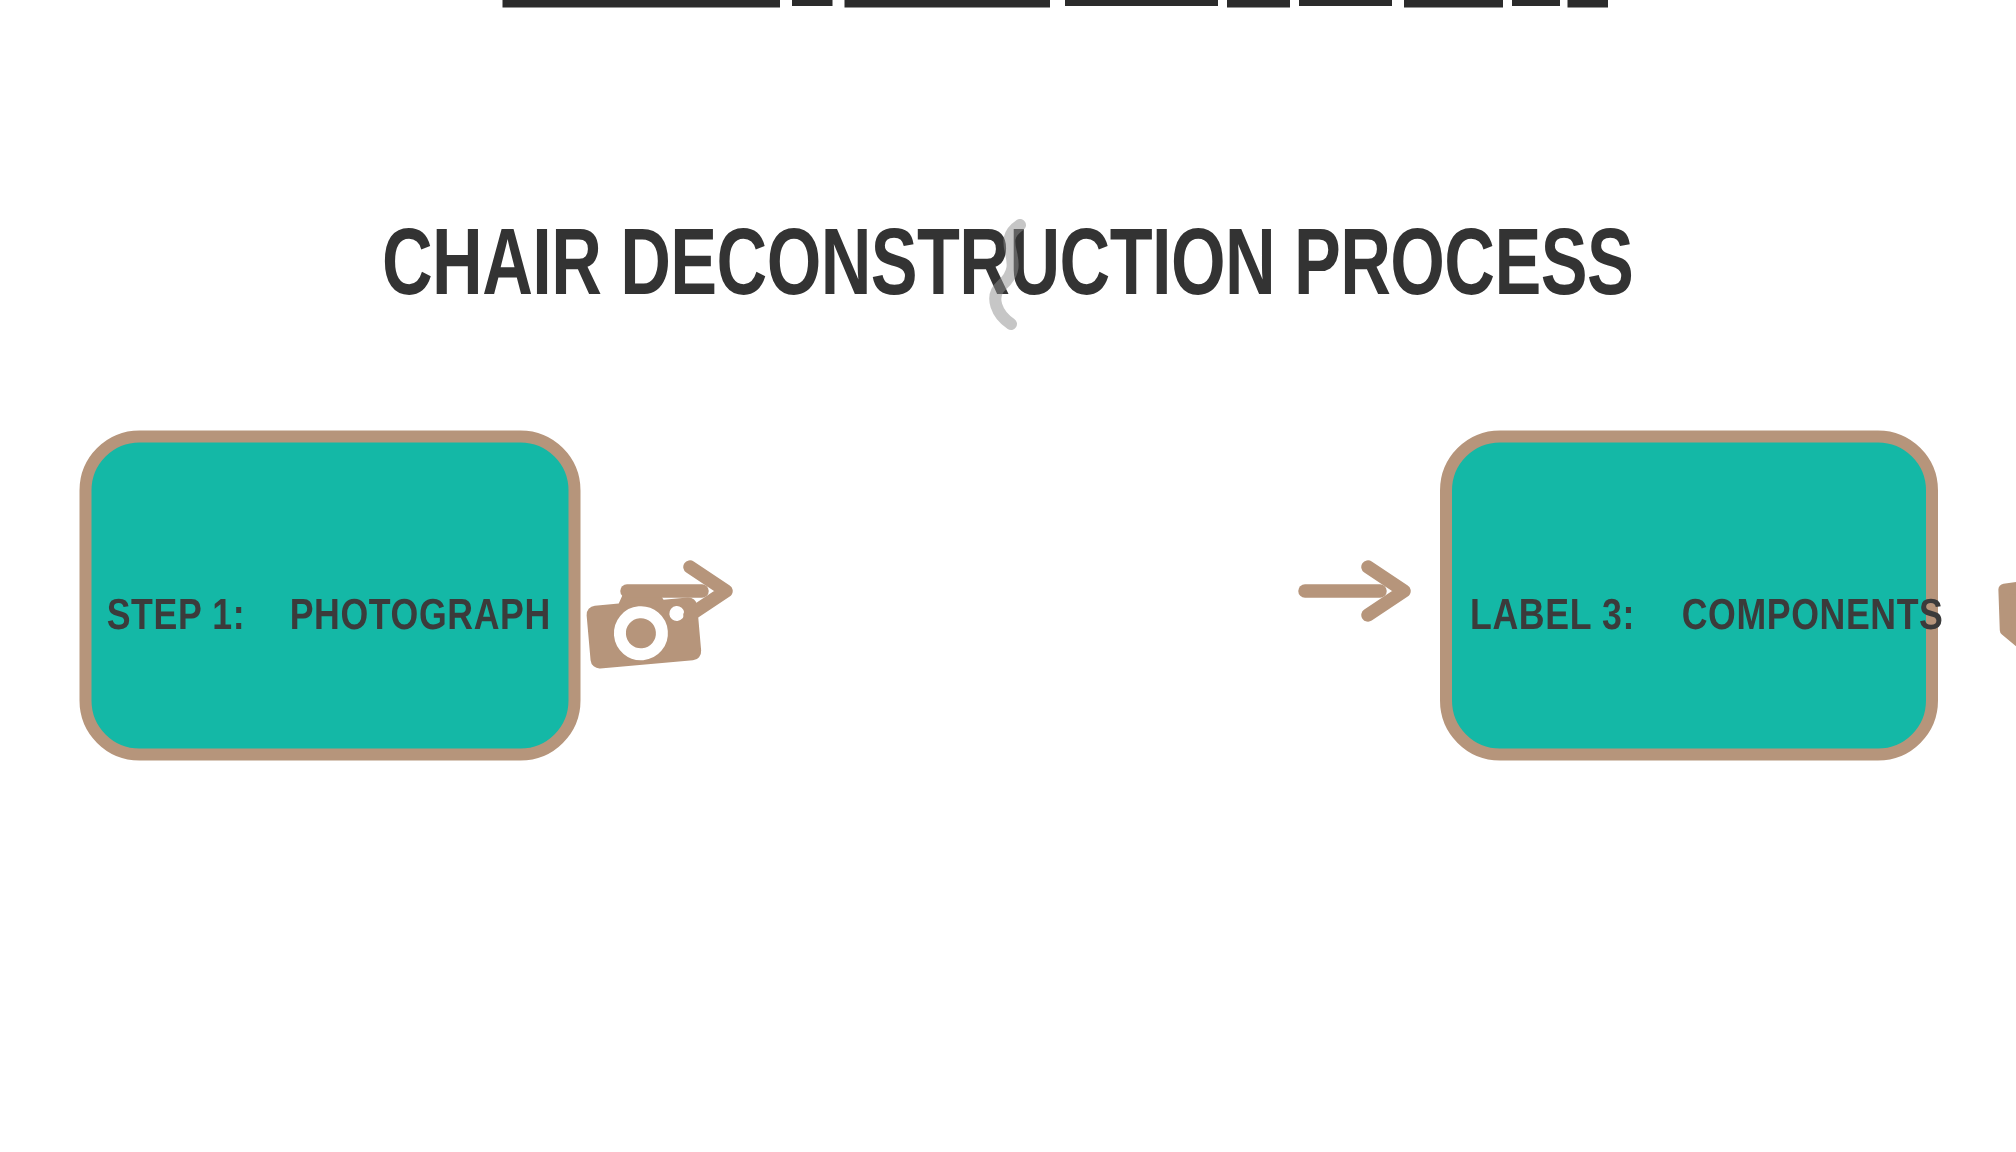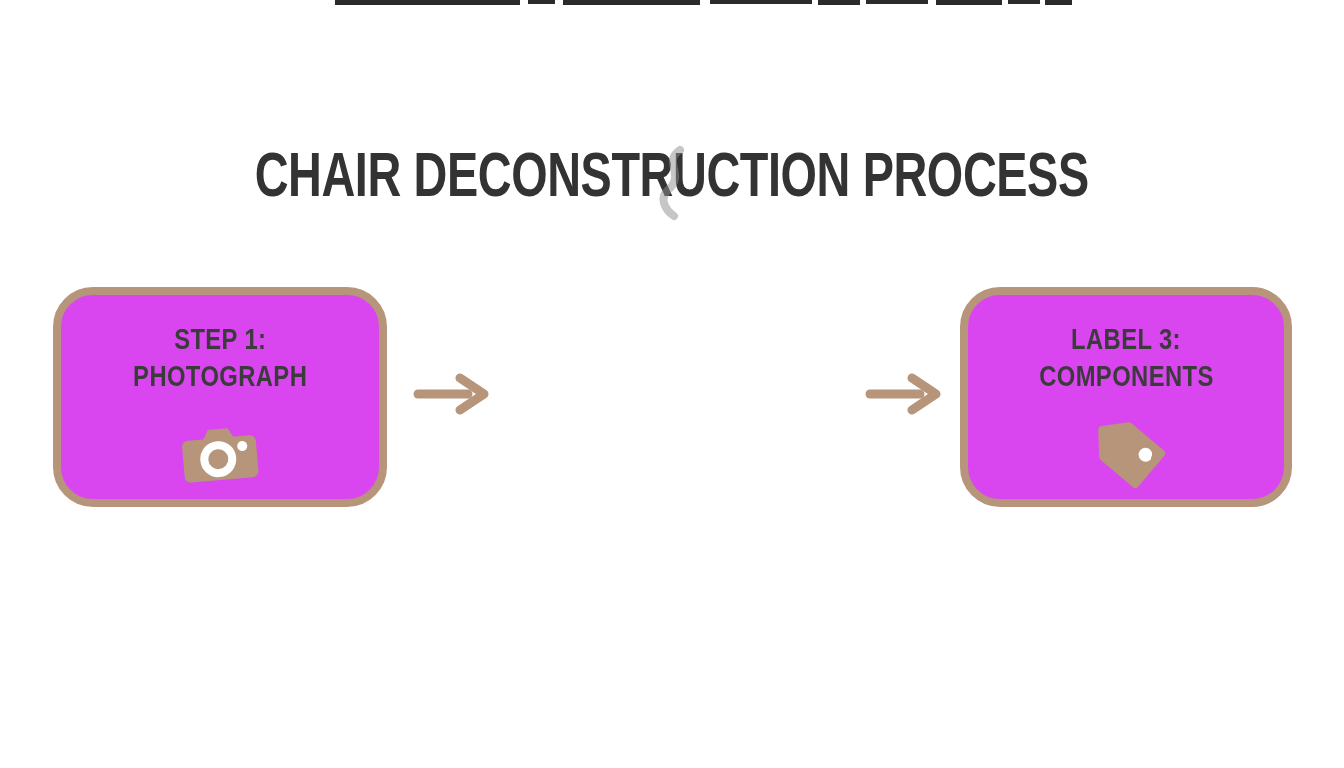--- a/index.html
+++ b/index.html
@@ -19,22 +19,22 @@
     letter-spacing:-0.5px;white-space:nowrap;
     transform:scaleX(0.78) scaleY(1.05);transform-origin:center;
   }
 
   
   .cursor-artifact{position:absolute;left:650px;top:146px;opacity:0.5;}
 
   
   .step-box{
     position:absolute;top:287px;height:220px;box-sizing:border-box;
-    border:8px solid #b6957b;border-radius:40px;background:#d946ef;
-    display:flex;flex-direction:column;align-items:center;padding-top:26px;
+    border:8px solid #b6957b;border-radius:40px;background:#14b8a6;
+    display:flex;flex-direction:row;align-items:center;padding-top:26px;
   }
   .box-1{left:53px;width:334px;}
   .box-2{left:512px;width:334px;}
   .box-3{left:960px;width:332px;text-align:right;}
 
   .step-line{
     font-size:29px;line-height:37px;font-weight:700;color:#3b3b3b;
     white-space:nowrap;transform:scaleX(0.82);transform-origin:center;
     letter-spacing:0.5px;
   }

